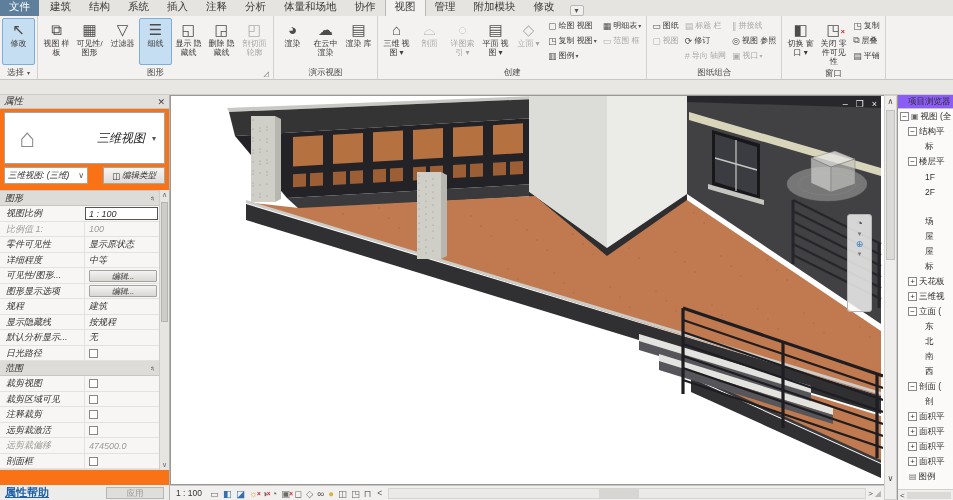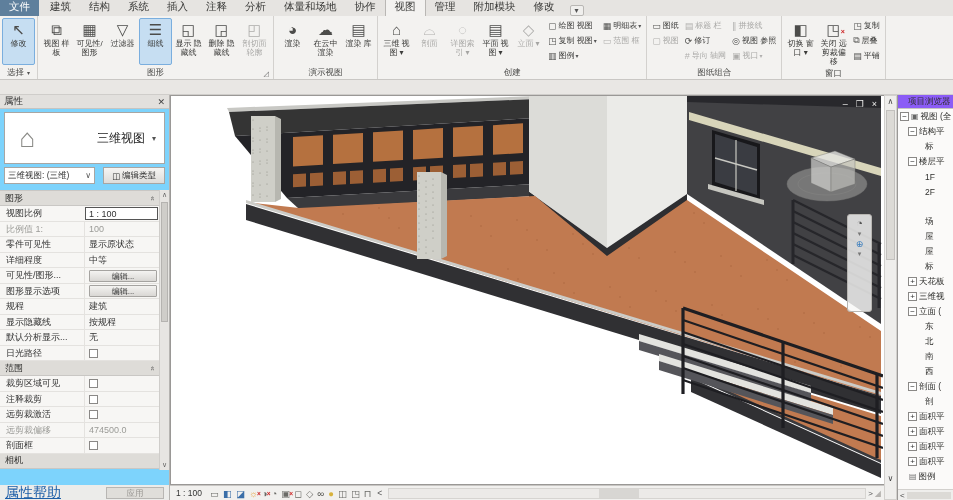--- a/index.html
+++ b/index.html
@@ -28,48 +28,48 @@
   .sbtn .ric{font-size:9px;margin-right:2px;color:#50504e;position:relative;}
   .menu-arrow{font-size:6px;color:#555;margin-left:1px;}
   .badge{position:absolute;right:-4px;bottom:-2px;color:#cc2222;font-size:7px;font-weight:bold;}
   .launcher{position:absolute;right:2px;bottom:1px;font-size:7px;color:#666;}
   .rlabelrow{position:relative;}
 
   
   #optbar{position:absolute;left:0;top:80px;width:953px;height:15px;background:#e9e7e4;border-bottom:1px solid #cfcdca;}
 
   
-  #props{position:absolute;left:0;top:95px;width:170px;height:390px;background:#7dd3fc;border-right:1px solid #b5b3b0;font-size:9px;color:#333;}
+  #props{position:absolute;left:0;top:95px;width:170px;height:390px;background:#f97316;border-right:1px solid #b5b3b0;font-size:9px;color:#333;font-style:italic;}
   #props-hdr{height:14px;background:#e2e0dd;border-bottom:1px solid #c6c4c1;display:flex;align-items:center;padding:0 4px;}
   #props-hdr .t{flex:1;font-size:9.5px;}
   #props-hdr .x{color:#444;font-size:9px;}
   #type-sel{margin:3px 4px 0 4px;height:52px;background:#fff;border:1px solid #a8a6a3;display:flex;align-items:center;}
   #type-sel .house{width:44px;text-align:center;font-size:26px;color:#8a8a86;}
   #type-sel .nm{flex:1;font-size:12px;color:#222;margin-left:48px;}
   #type-sel .dd{width:12px;color:#555;font-size:8px;}
-  #inst-row{margin:3px 4px;display:flex;gap:8px;height:17px;}
+  #inst-row{margin:3px 4px;display:flex;gap:15px;height:17px;}
   #inst-row .sel{flex:1;background:#fff;border:1px solid #a8a6a3;display:flex;align-items:center;padding:0 3px;font-size:8.5px;}
   #inst-row .sel .dd{margin-left:auto;color:#555;font-size:8px;}
   #inst-row .etype{width:62px;background:linear-gradient(#f6f5f3,#dedcd9);border:1px solid #a8a6a3;display:flex;align-items:center;justify-content:center;gap:2px;font-size:8.5px;}
   #grid{position:absolute;left:0;top:95px;right:10px;bottom:15px;overflow:hidden;border-top:1px solid #c9c7c4;}
   .sec{height:15px;background:#dedcd8;border-bottom:1px solid #c9c7c4;display:flex;align-items:center;padding:0 5px;color:#2e2e2c;}
   .sec .chev{margin-left:auto;font-size:8px;color:#555;transform:rotate(90deg);}
   .prow{height:15.5px;display:flex;border-bottom:1px solid #e4e2df;background:#f7f6f4;}
   .prow .pl{width:84px;padding:1px 2px 0 6px;overflow:hidden;white-space:nowrap;}
   .prow .pv{flex:1;padding:1px 2px 0 4px;overflow:hidden;white-space:nowrap;border-left:1px solid #e4e2df;display:flex;align-items:center;}
   .prow.muted{color:#9b9b97;}
   .pv .vbtn{width:100%;height:12px;background:linear-gradient(#f4f3f1,#d9d7d4);border:1px solid #a5a3a0;border-radius:1px;font-size:8px;text-align:center;line-height:11px;color:#333;}
   .pv .chk{width:9px;height:9px;border:1px solid #8a8886;background:#fff;}
   .pv.focus{border:1px solid #555;background:#fff;margin:1px;padding-left:3px;}
   #props-scroll{position:absolute;right:0;top:95px;width:10px;bottom:15px;background:#e7e5e2;border-left:1px solid #cfcdca;font-size:7px;color:#666;text-align:center;}
   #props-scroll .sa{height:10px;line-height:10px;}
   #props-scroll .sth{position:absolute;left:1px;right:1px;top:12px;height:120px;background:#cfcdc9;border:1px solid #b5b3b0;}
   #props-scroll .sa.dn{position:absolute;bottom:0;left:0;right:0;}
   #props-foot{position:absolute;left:0;top:485px;width:170px;height:15px;background:#ececea;display:flex;align-items:center;padding:0 5px;border-right:1px solid #b5b3b0;}
-  #props-foot a{color:#1e5fa8;text-decoration:underline;font-size:14px;}
+  #props-foot a{color:#1e5fa8;text-decoration:underline;font-size:11px;font-weight:bold;}
   #props-foot .apply{margin-left:auto;width:58px;height:12px;background:#e0deda;border:1px solid #b8b6b3;color:#96948ف;color:#969490;font-size:8.5px;text-align:center;line-height:11px;}
 
   
   #vp{position:absolute;left:170px;top:95px;width:714px;height:390px;background:#fff;border:1px solid #9a9896;border-right:none;overflow:hidden;}
   #vp svg{position:absolute;left:0;top:0;}
   #wctl{position:absolute;right:6px;top:3px;color:#f2f2f0;font-size:9px;letter-spacing:1px;display:flex;gap:7px;}
   #navbar{position:absolute;left:676px;top:118px;width:25px;height:98px;background:rgba(248,248,246,.82);border:1px solid #b8b6b2;border-radius:3px;display:flex;flex-direction:column;align-items:center;padding-top:2px;gap:1px;font-size:11px;color:#555;}
   #navbar .blue{color:#3a7ebf;font-size:9px;}
   #navbar .sm{font-size:7px;color:#777;}
   #vcb{position:absolute;left:170px;top:485px;width:714px;height:15px;background:#f1f0ee;border-top:1px solid #c8c6c3;display:flex;align-items:center;font-size:8.5px;color:#333;padding-left:6px;}
@@ -287,21 +287,21 @@
         </div>
       </div>
       <div class="rpanel">
         <div class="rbody">
           <div class="bigbtn">
             <span class="ric">◧</span>
             <span class="rlb">切换 窗口 ▾</span>
           </div>
           <div class="bigbtn">
             <span class="ric">◳<span class="badge">×</span></span>
-            <span class="rlb">关闭 远剪裁偏移</span>
+            <span class="rlb">关闭 零件可见性</span>
           </div>
           <div class="scol">
             <div class="sbtn">
               <span class="ric">◳</span>
               <span>复制</span>
             </div>
             <div class="sbtn">
               <span class="ric">⧉</span>
               <span>层叠</span>
             </div>
@@ -399,20 +399,26 @@
         </div>
         <div class="prow">
           <div class="pl">日光路径</div>
           <div class="pv">
             <div class="chk"></div>
           </div>
         </div>
         <div class="sec">
           <span>范围</span>
           <span class="chev">«</span>
+        </div>
+        <div class="prow">
+          <div class="pl">裁剪视图</div>
+          <div class="pv">
+            <div class="chk"></div>
+          </div>
         </div>
         <div class="prow">
           <div class="pl">裁剪区域可见</div>
           <div class="pv">
             <div class="chk"></div>
           </div>
         </div>
         <div class="prow">
           <div class="pl">注释裁剪</div>
           <div class="pv">

